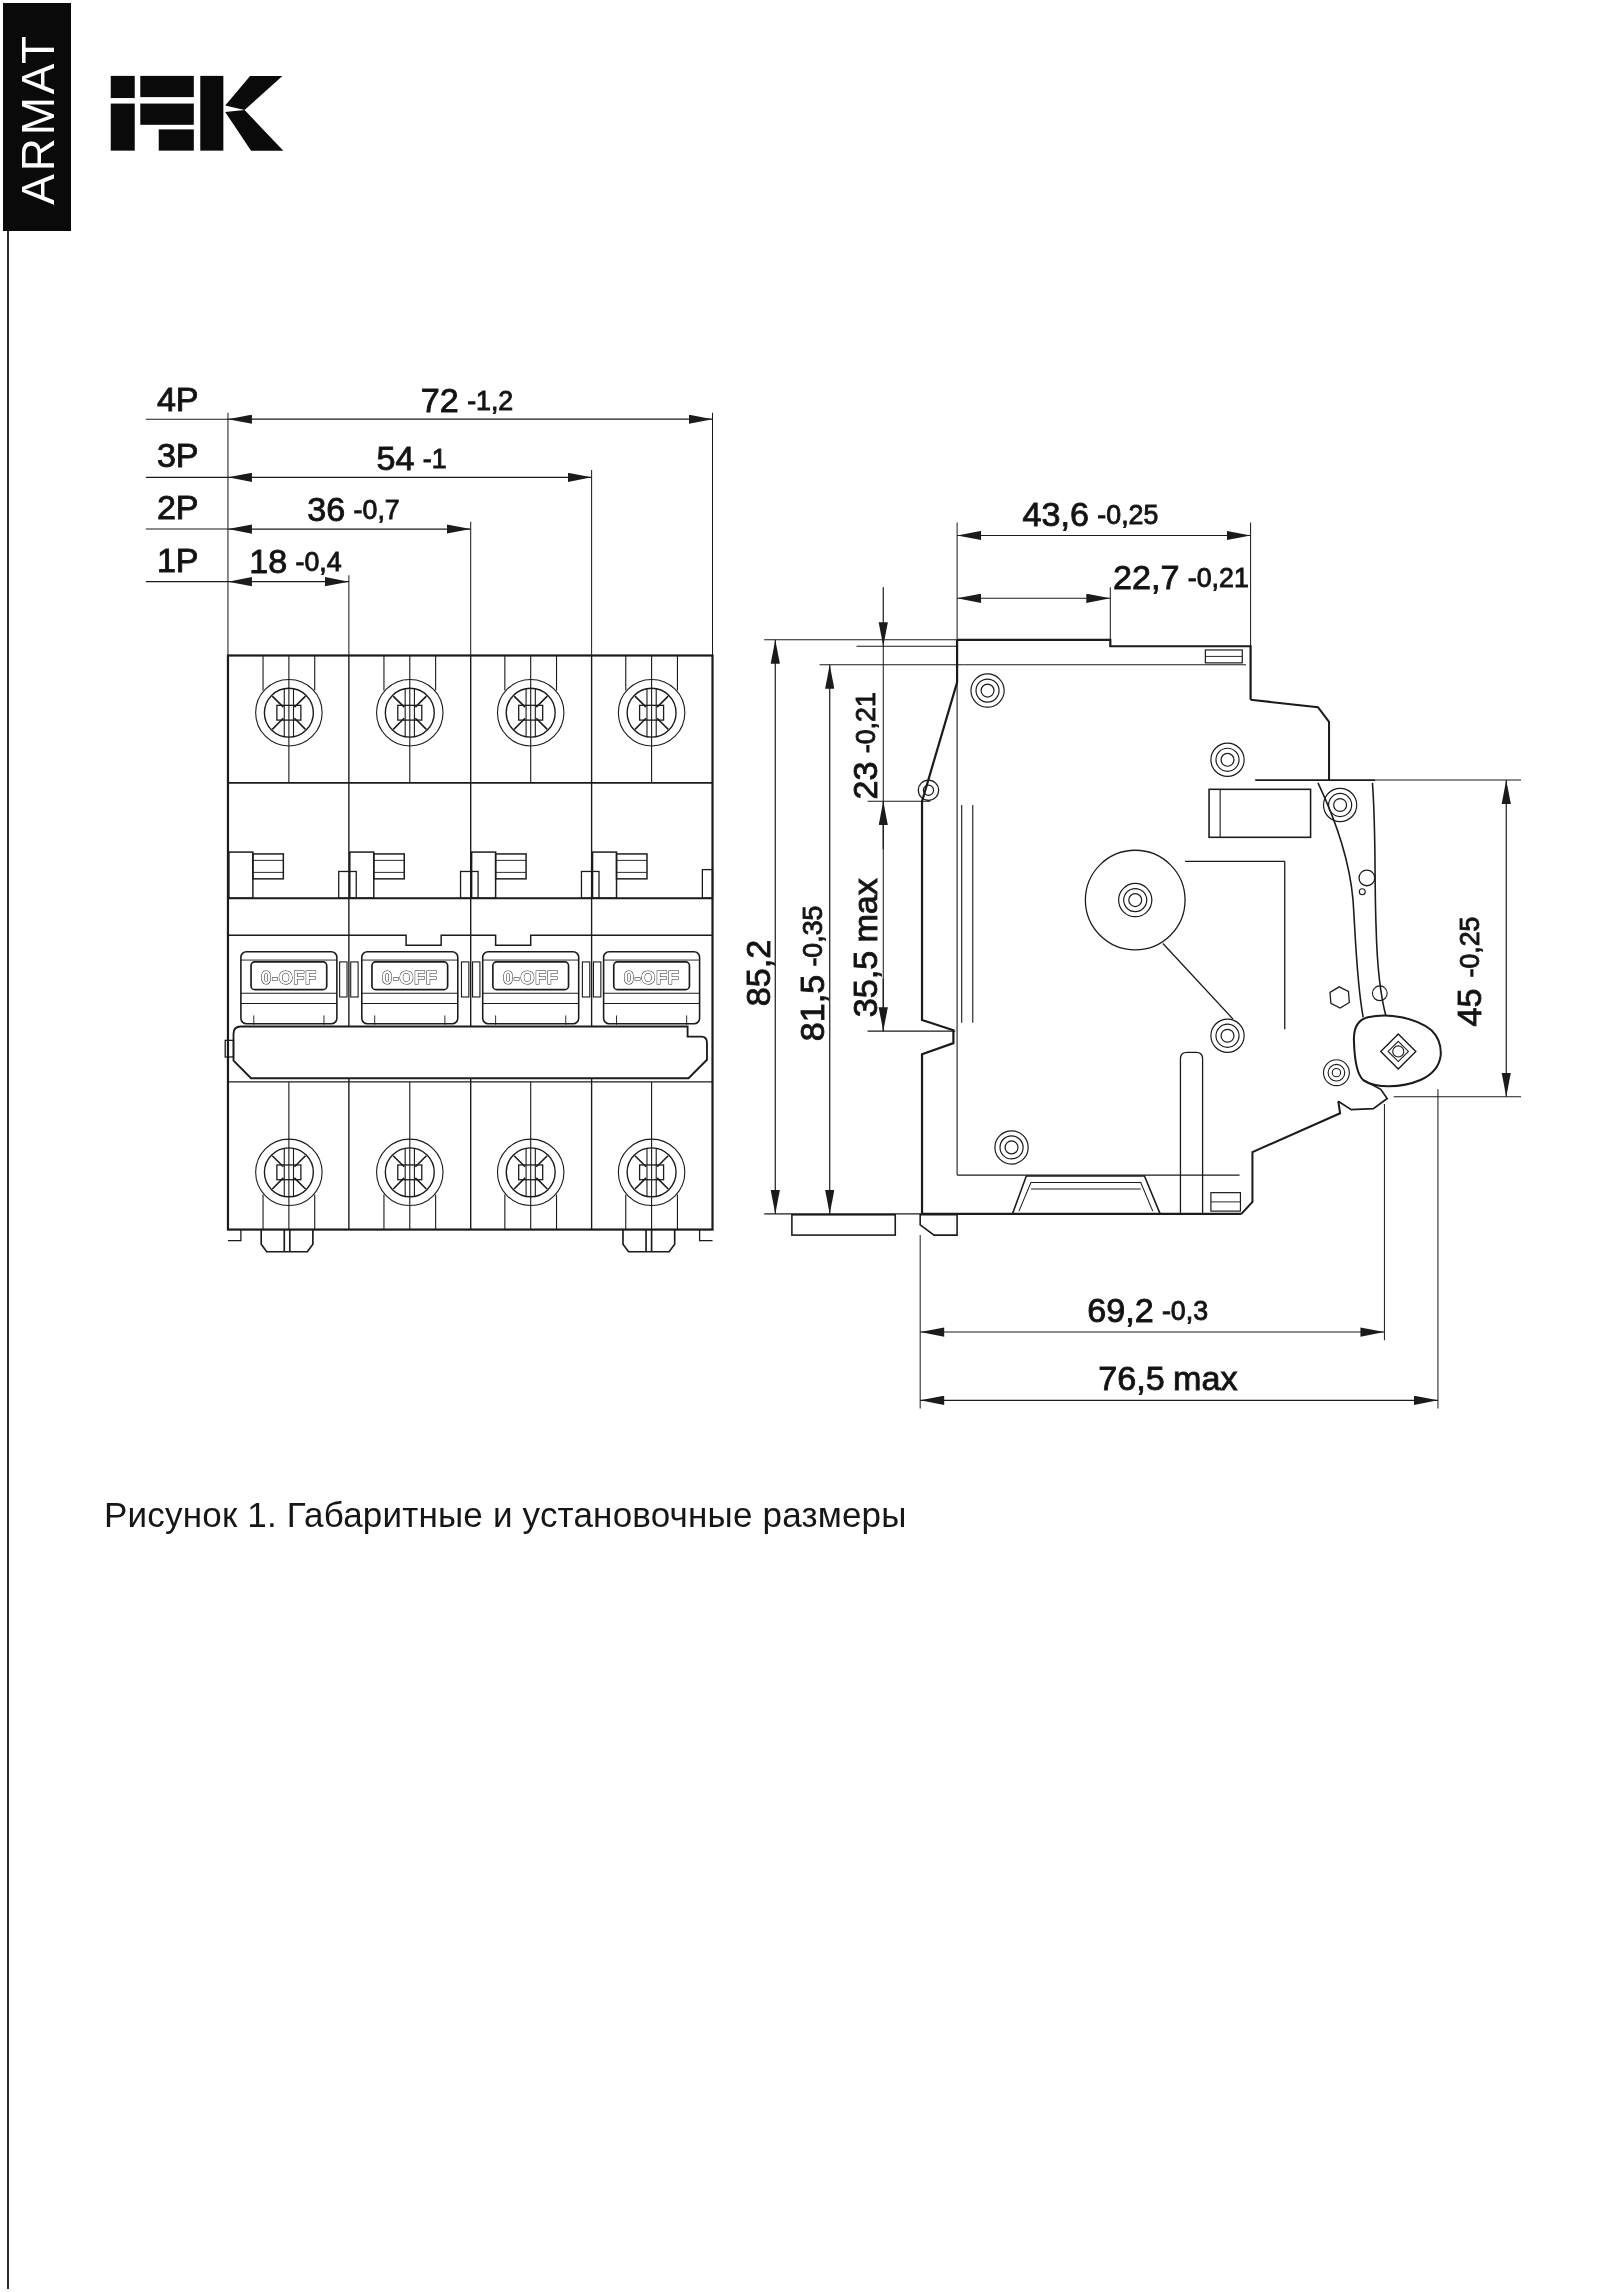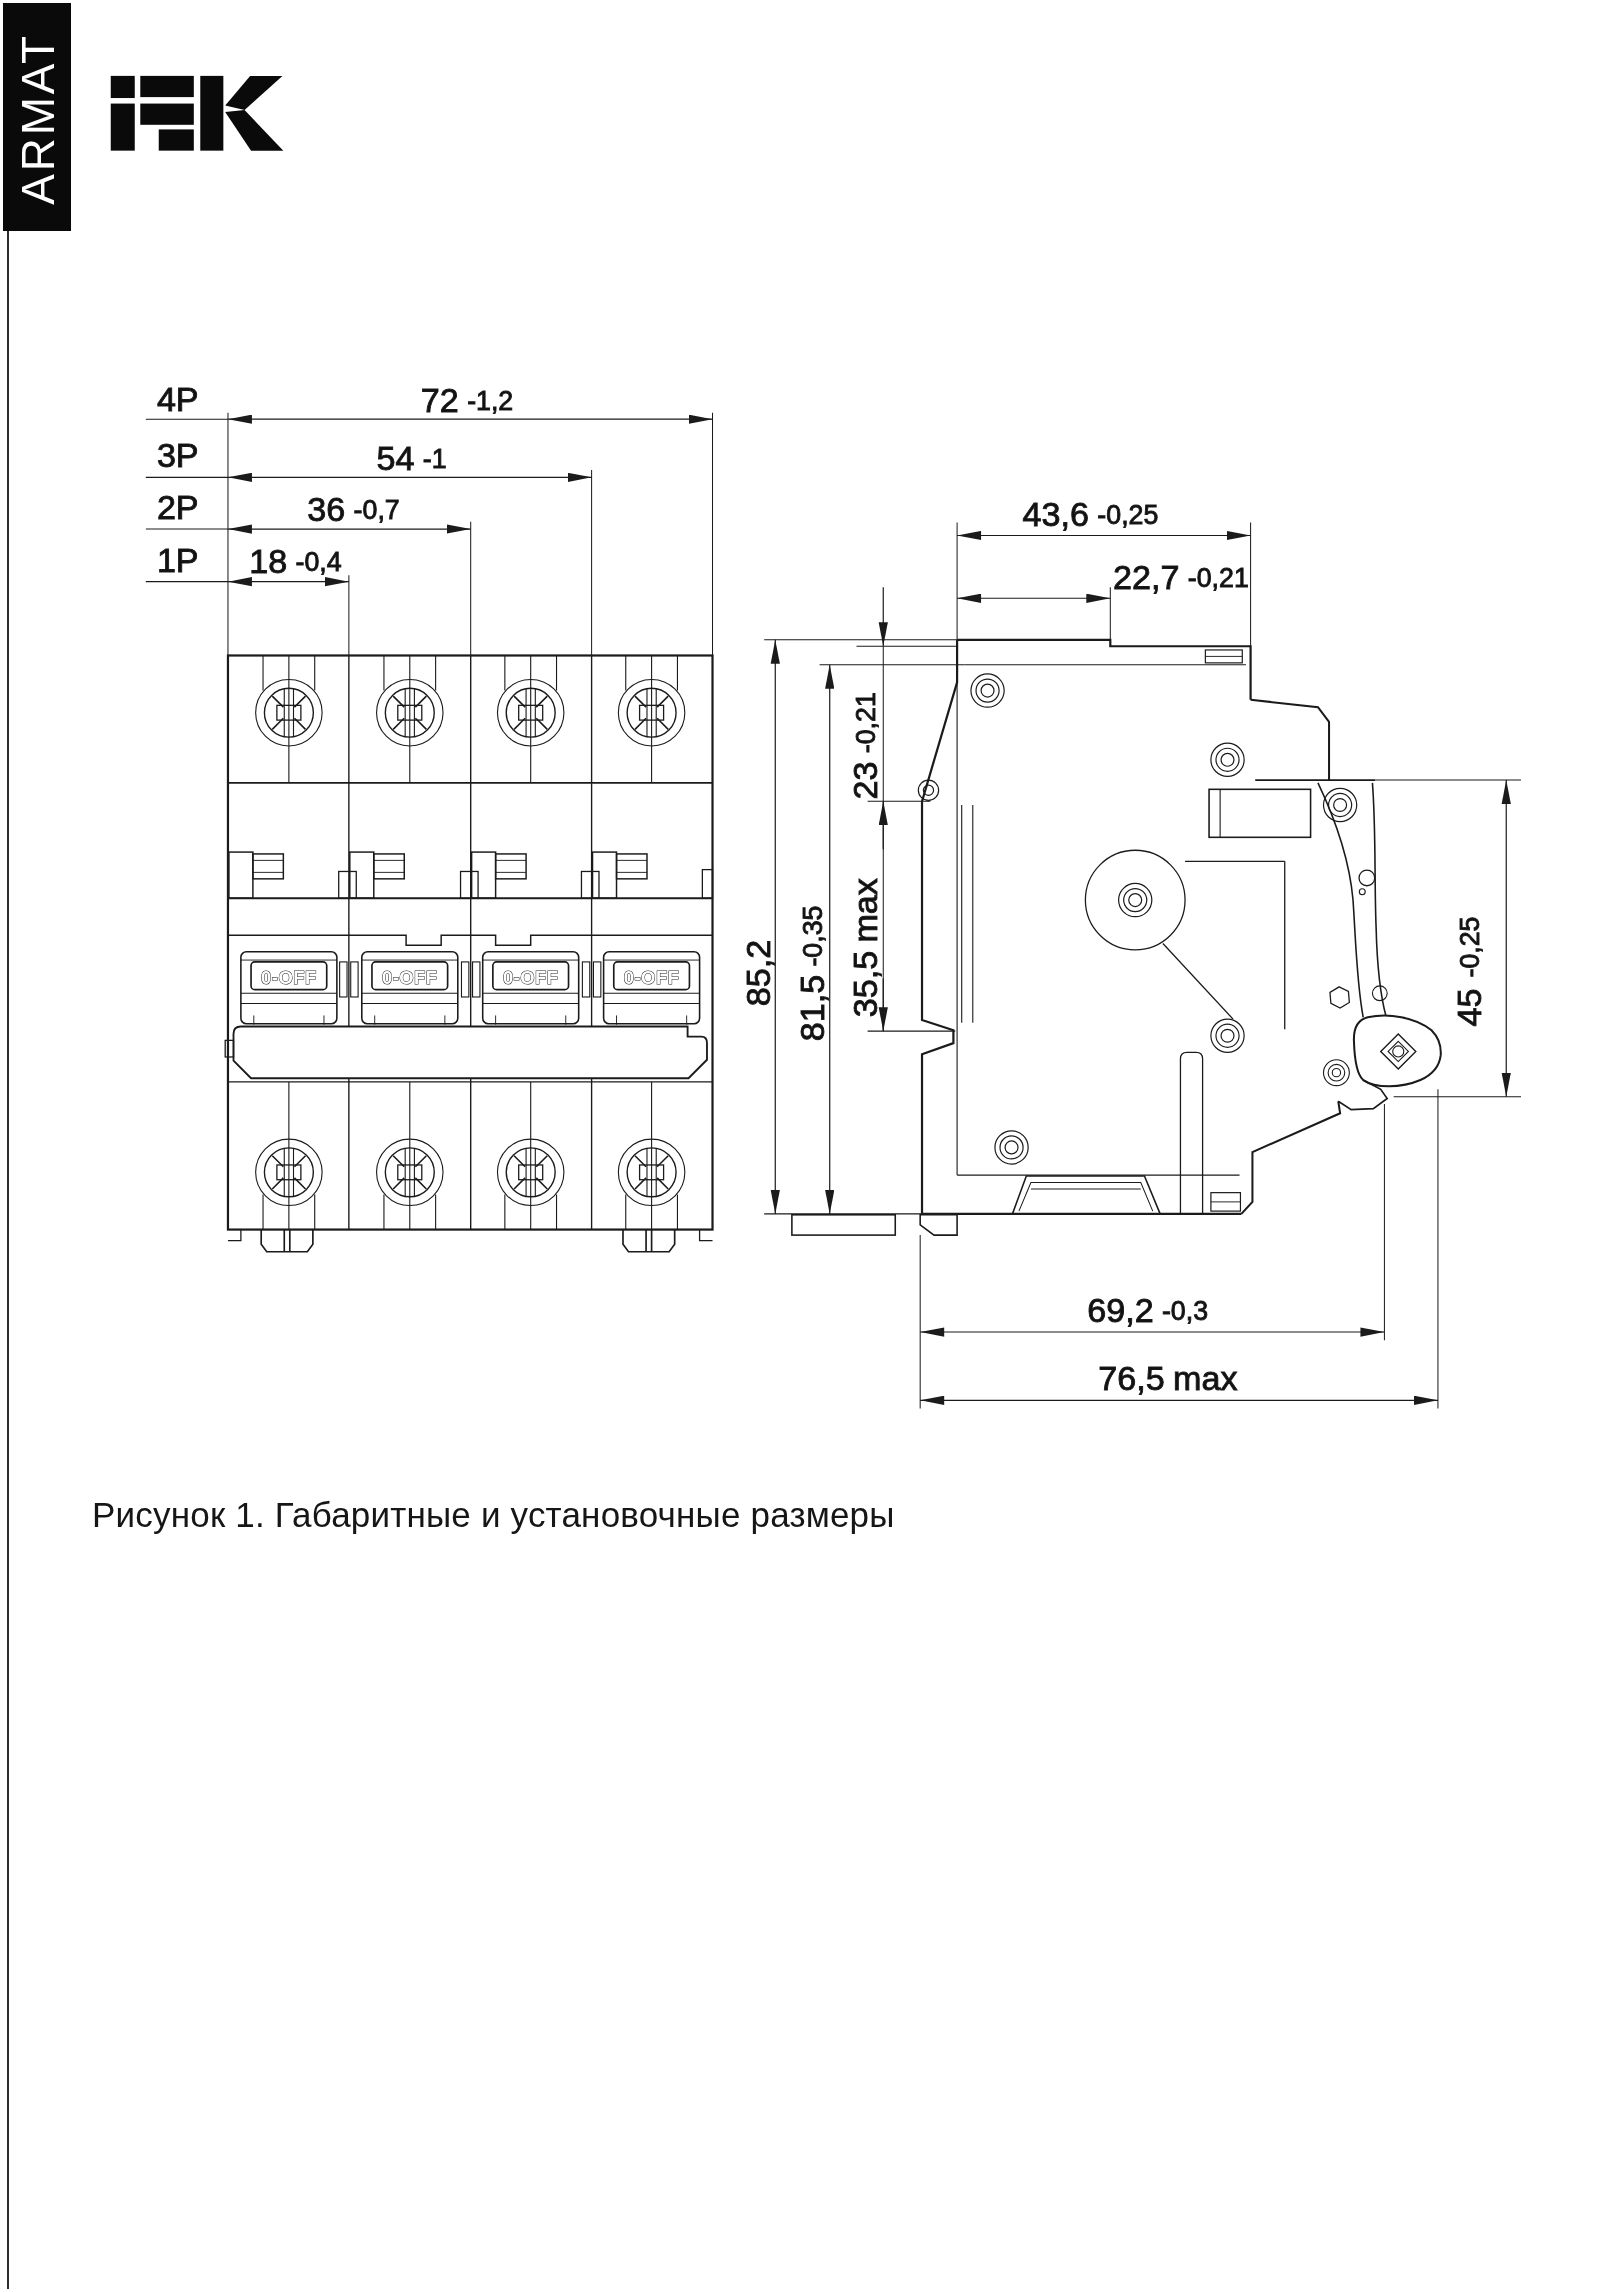--- a/index.html
+++ b/index.html
@@ -8,21 +8,21 @@
   svg text{font-family:"Liberation Sans", sans-serif;fill:#111;}
   .dimv{font-size:37px;}
   .dimt{font-size:29px;}
   .polelbl{font-size:37px;}
   .togglelbl{font-size:20px;font-weight:bold;fill:#ffffff;stroke:#1b1b1b;stroke-width:1.1;paint-order:stroke;letter-spacing:.5px;}
   .armat-bar{position:absolute;left:2.8px;top:2.8px;width:68px;height:228px;background:#0a0a0a;}
   .armat-text{position:absolute;left:-81px;top:90px;width:231px;height:52px;line-height:52px;
               text-align:center;color:#fff;font-size:46px;letter-spacing:2.8px;
               transform:rotate(-90deg);}
   .left-rule{position:absolute;left:7.4px;top:231px;width:1.8px;height:2058px;background:#2c2c2c;}
-  .caption{position:absolute;left:92px;top:1495px;font-size:35px;color:#161616;letter-spacing:0.2px;}
+  .caption{position:absolute;left:104px;top:1495px;font-size:35px;color:#161616;letter-spacing:0.2px;}
 </style>
 </head>
 <body>
 
 <div class="page">
 
   <div class="armat-bar">
     <div class="armat-text">ARMAT</div>
   </div>
   <div class="left-rule"></div>

